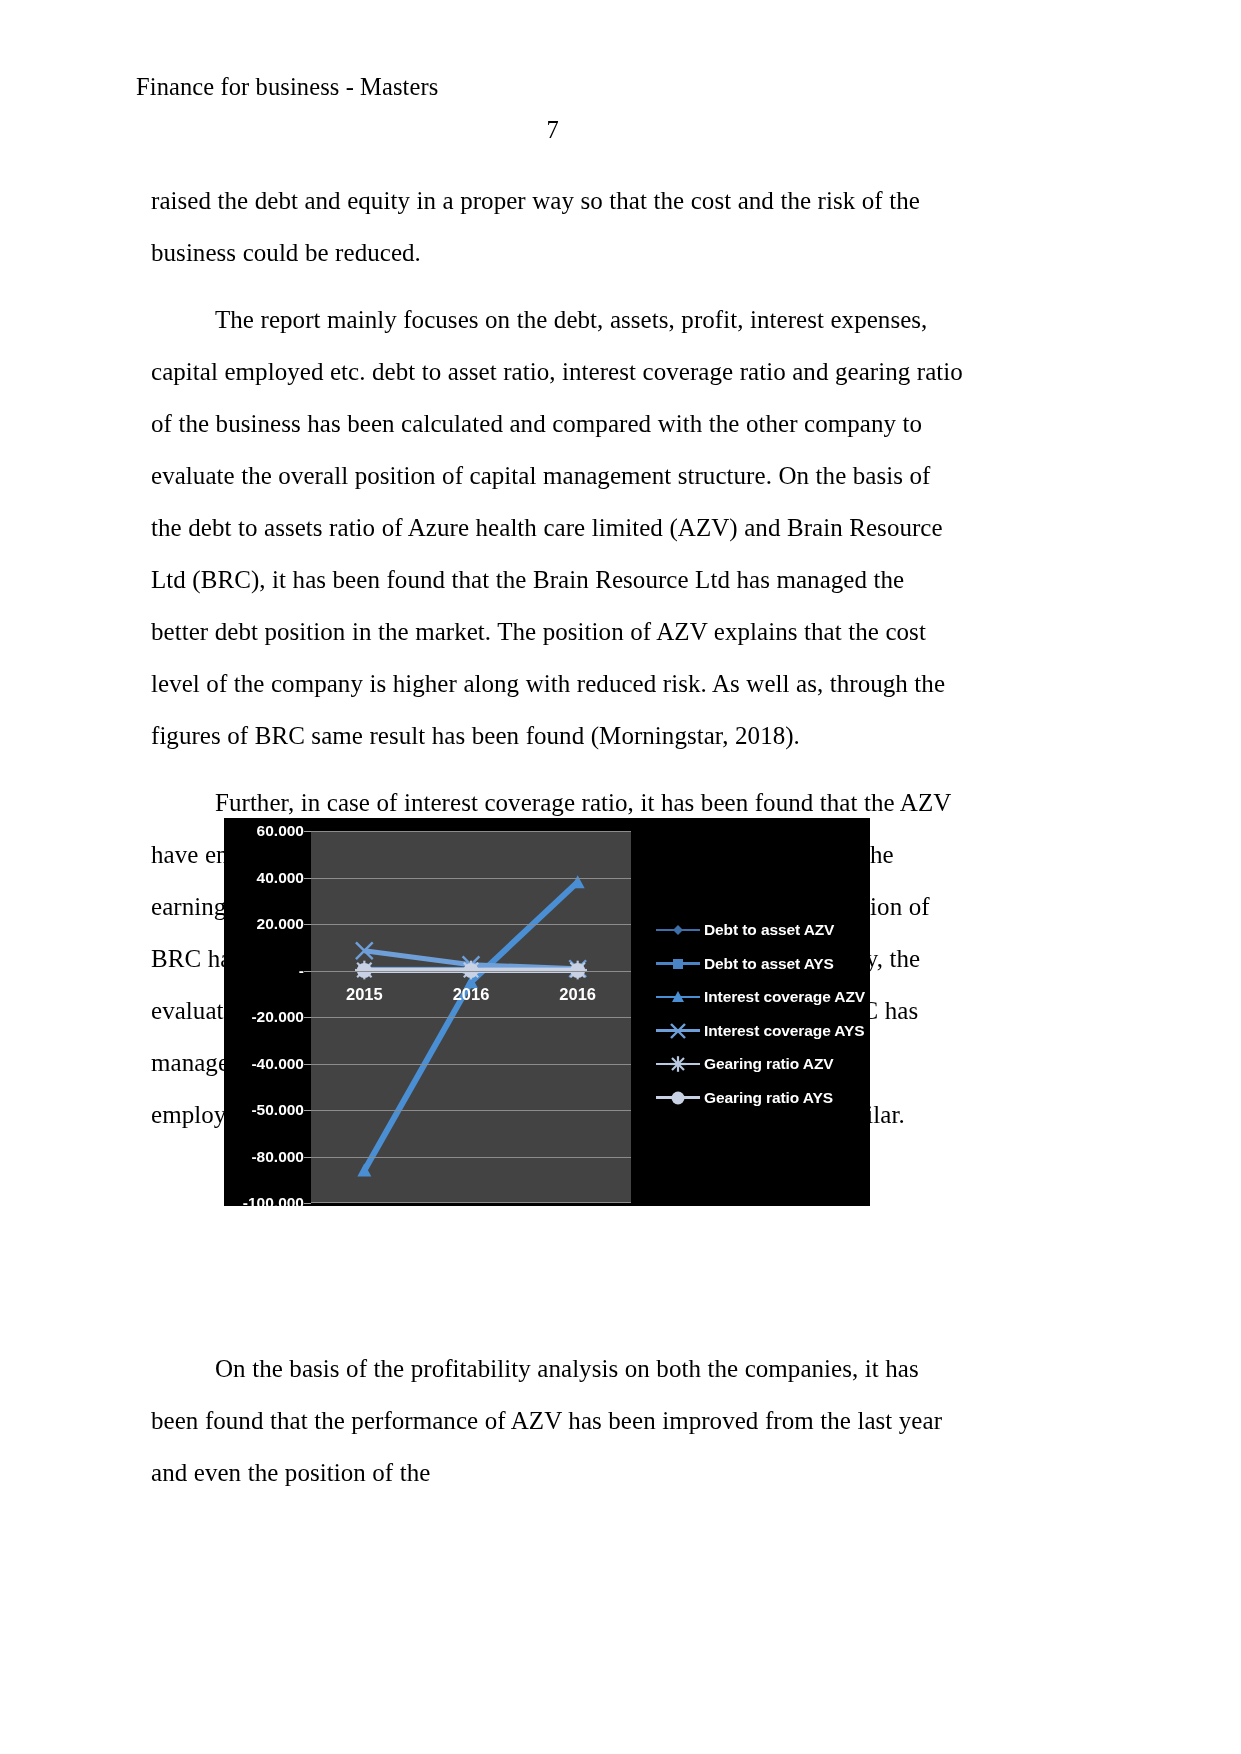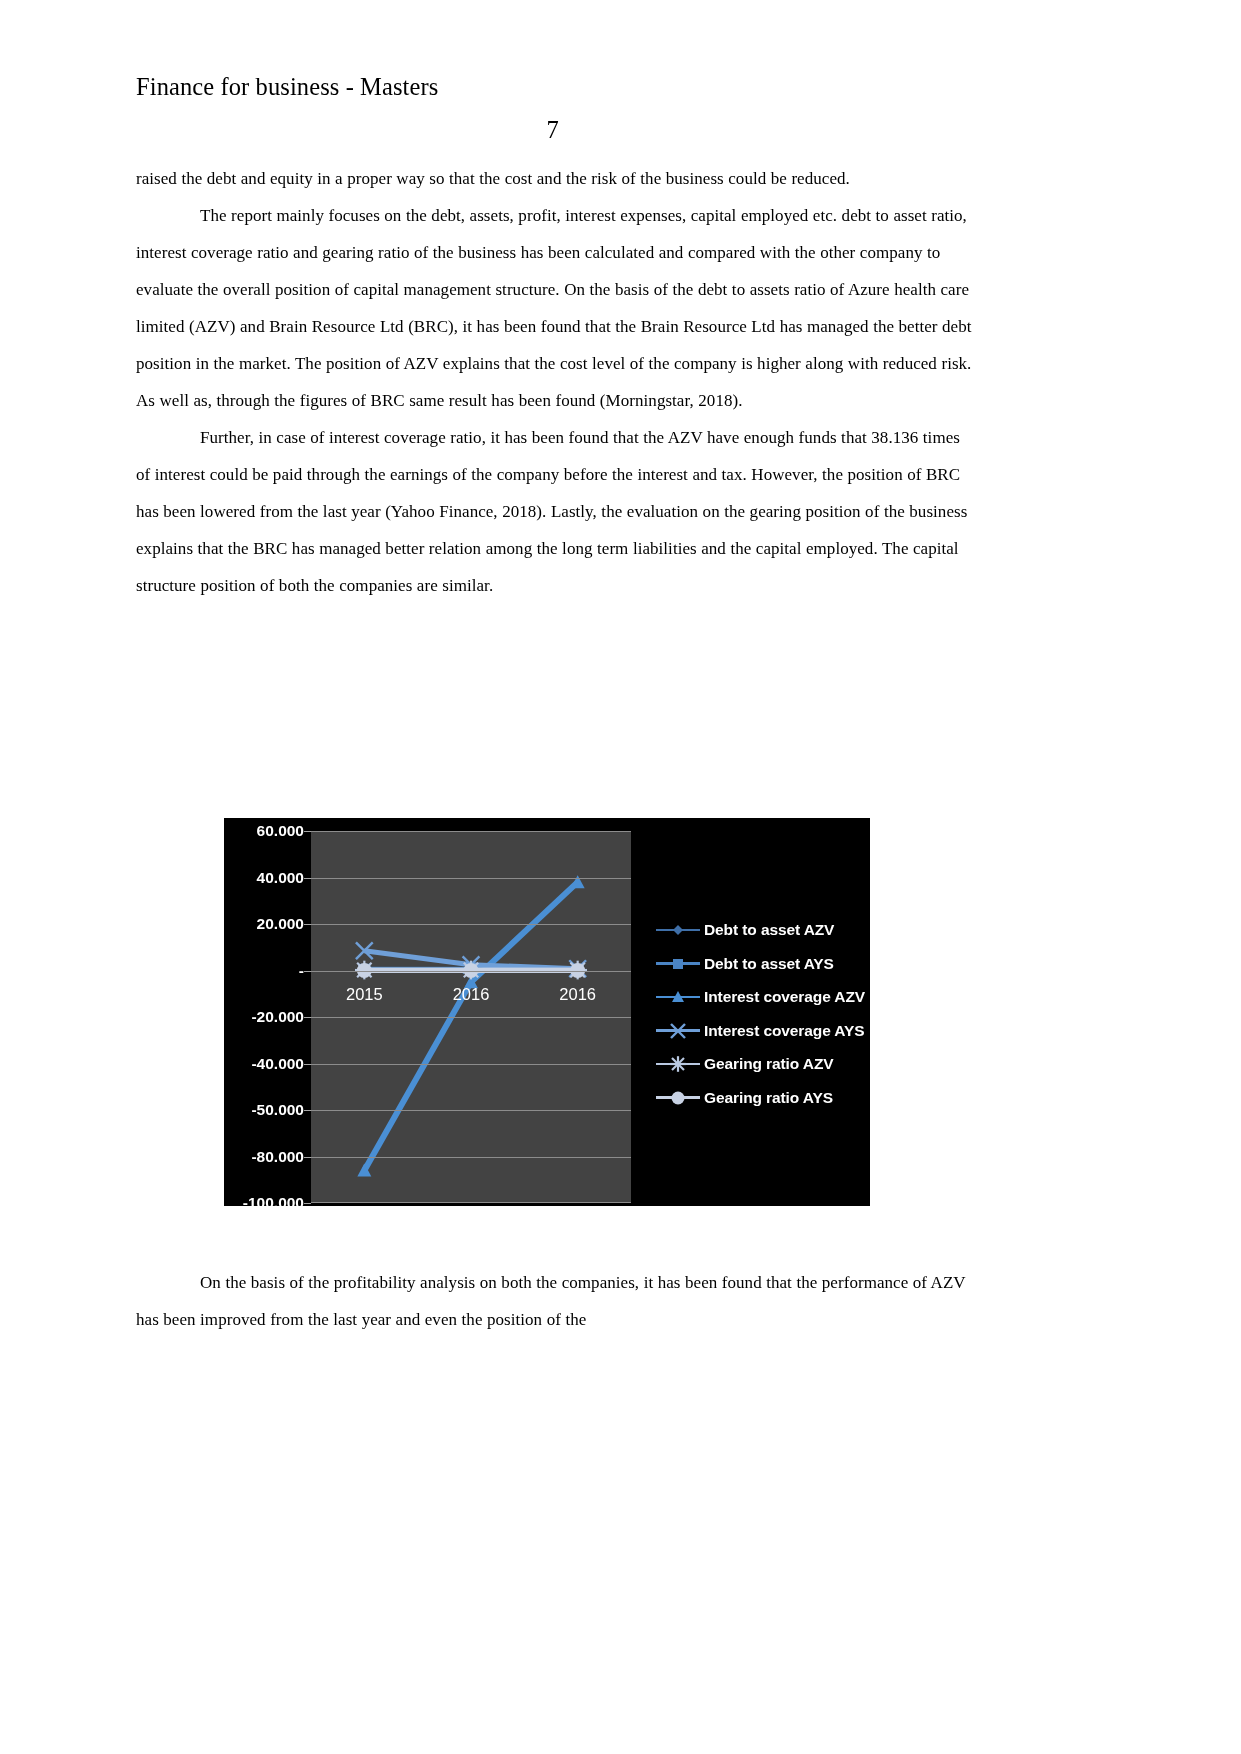--- a/index.html
+++ b/index.html
@@ -40,23 +40,23 @@
     text-align: center;
     font-size: 24.5px;
   }
   .body-block {
     position: absolute;
     left: 136px;
     top: 160px;
     width: 842px;
   }
   p.para {
-    margin: 0;
-    font-size: 17px;
-    line-height: 37px;
+    margin: 15px;
+    font-size: 25px;
+    line-height: 52px;
     text-align: left;
     letter-spacing: 0.05px;
     word-spacing: 0.2px;
   }
   p.indent {
     text-indent: 64px;
   }
 
   
   .figure-wrap {
@@ -112,21 +112,21 @@
     left: 0;
     top: 13px;
     width: 80px;
     height: 372px;
   }
   .xlabel {
     position: absolute;
     color: #ffffff;
     font-family: "Liberation Sans", sans-serif;
     font-size: 16.5px;
-    font-weight: normal;
+    font-weight: bold;
     transform: translateX(-50%);
     white-space: nowrap;
   }
   .legend {
     position: absolute;
     left: 432px;
     top: 98px;
     width: 210px;
   }
   .legend-item {
@@ -153,21 +153,21 @@
     color: #ffffff;
     font-family: "Liberation Sans", sans-serif;
     font-size: 15.5px;
     font-weight: bold;
     white-space: nowrap;
     letter-spacing: -0.1px;
   }
   .tail-block {
     position: absolute;
     left: 136px;
-    top: 1264px;
+    top: 1328px;
     width: 842px;
   }
   svg { display: block; overflow: visible; }
 </style>
 </head>
 <body>
 
 <div class="page">
 
   <div class="header-line">Finance for business - Masters</div>

